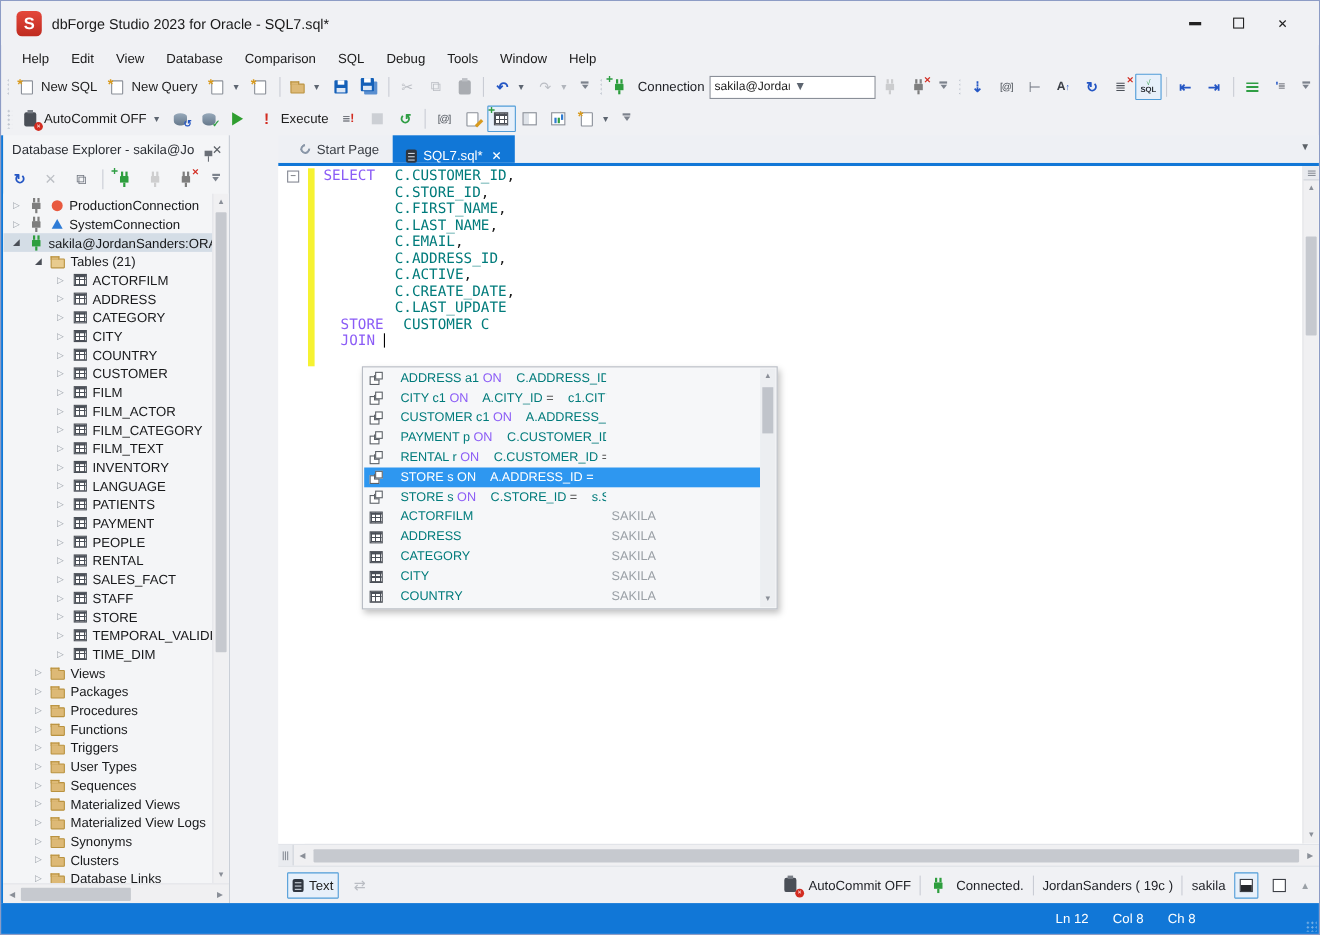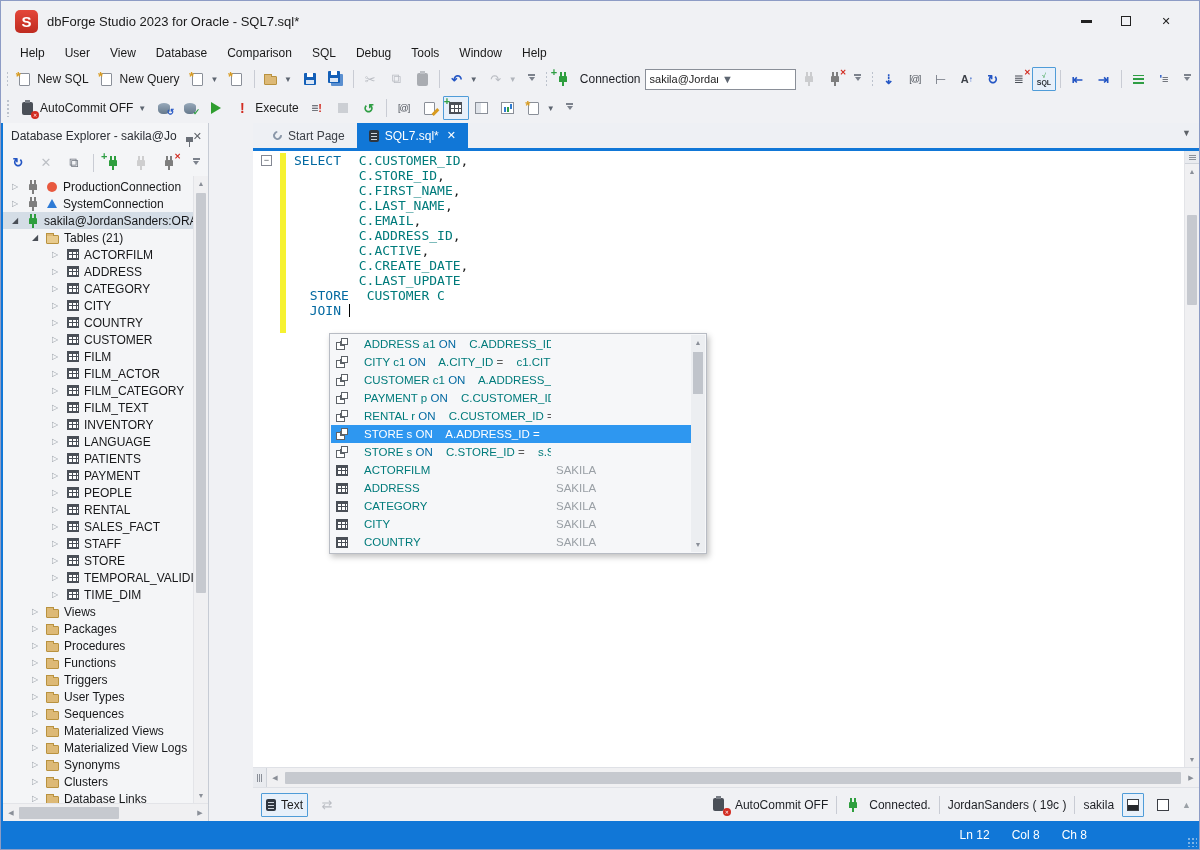--- a/index.html
+++ b/index.html
@@ -113,32 +113,32 @@
   .sb-btn { height:15px; display:flex; align-items:center; justify-content:center; font-size:7px; color:#8a8f98; }
   .thumb-v { position:absolute; left:2px; right:2px; background:#c6c9cf; border-radius:1px; }
   .scroll-h { height:18px; background:#f0f0f2; border-top:1px solid #e3e4e8; display:flex; align-items:center; position:relative; }
   .sbh-btn { width:16px; height:100%; display:flex; align-items:center; justify-content:center; font-size:7px; color:#8a8f98; }
   .thumb-h { height:12px; background:#c6c9cf; border-radius:1px; }
 
   
   .doc-area { flex:1; display:flex; flex-direction:column; min-width:0;padding-left:44px; }
   .tabbar { height:25px; display:flex; align-items:flex-end; padding-left:8px; background:#eef0f4; position:relative; }
   .tab { height:25px; display:flex; align-items:center; gap:6px; padding:0 12px; color:#3c4047; }
-  .tab.active { background:#1177d7; color:#fff; }
+  .tab.active { background:#1177d7; color:#fff;align-items:flex-end; }
   .tab-x { font-size:11px; color:#fff; margin-left:2px; }
   .tab-list-arrow { position:absolute; right:8px; top:5px; font-size:9px; color:#5d6268; }
   .tab-underline { height:3px; background:#1177d7; }
 
   .editor { flex:1; position:relative; background:#fff; overflow:hidden; }
   .gutter { position:absolute; left:0; top:0; bottom:0; width:24px; background:#fff; }
   .fold-box { position:absolute; left:8px; top:4px; width:11px; height:11px; border:1px solid #848893; background:#fff; color:#4a4f57; font-size:9px; line-height:9px; text-align:center; }
   .changebar { position:absolute; left:27px; top:2px; width:6px; height:180px; background:#f6f231; }
   .code { position:absolute; left:41px; top:2px; right:16px; font-family:"DejaVu Sans Mono", monospace; font-size:13px; line-height:15px; }
   .code-line { height:15px; white-space:pre; }
-  .tok-kw { color:#0369a1; }
+  .tok-kw { color:#8b5cf6; }
   .tok-id { color:#007b7b;margin-left:10px; }
   .tok-op { color:#5a5a5a; }
   .tok-pl { color:#1a1a1a; }
   .caret { display:inline-block; width:1.5px; height:13px; background:#000; vertical-align:-2px; }
 
   
   .popup { position:absolute; left:76px; top:182px; width:378px; height:221px; background:#f6f7f9; border:1px solid #b8bcc4;
            box-shadow:2px 3px 6px rgba(0,0,0,.25); }
   .popup-list { position:absolute; inset:1px 15px 1px 1px; overflow:hidden; }
   .pop-row { height:18px; display:flex; align-items:center; gap:5px; padding:0 2px 0 4px; font-size:11.5px; white-space:nowrap; }
@@ -188,21 +188,21 @@
           <span class="maxglyph"></span>
         </div>
       <div class="winbtn">
           <span>✕</span>
         </div>
     </div>
   </div>
 
   <div class="menubar">
       <div class="menu-item">Help</div>
-      <div class="menu-item">User</div>
+      <div class="menu-item">Edit</div>
       <div class="menu-item">View</div>
       <div class="menu-item">Database</div>
       <div class="menu-item">Comparison</div>
       <div class="menu-item">SQL</div>
       <div class="menu-item">Debug</div>
       <div class="menu-item">Tools</div>
       <div class="menu-item">Window</div>
       <div class="menu-item">Help</div>
     </div>
 

